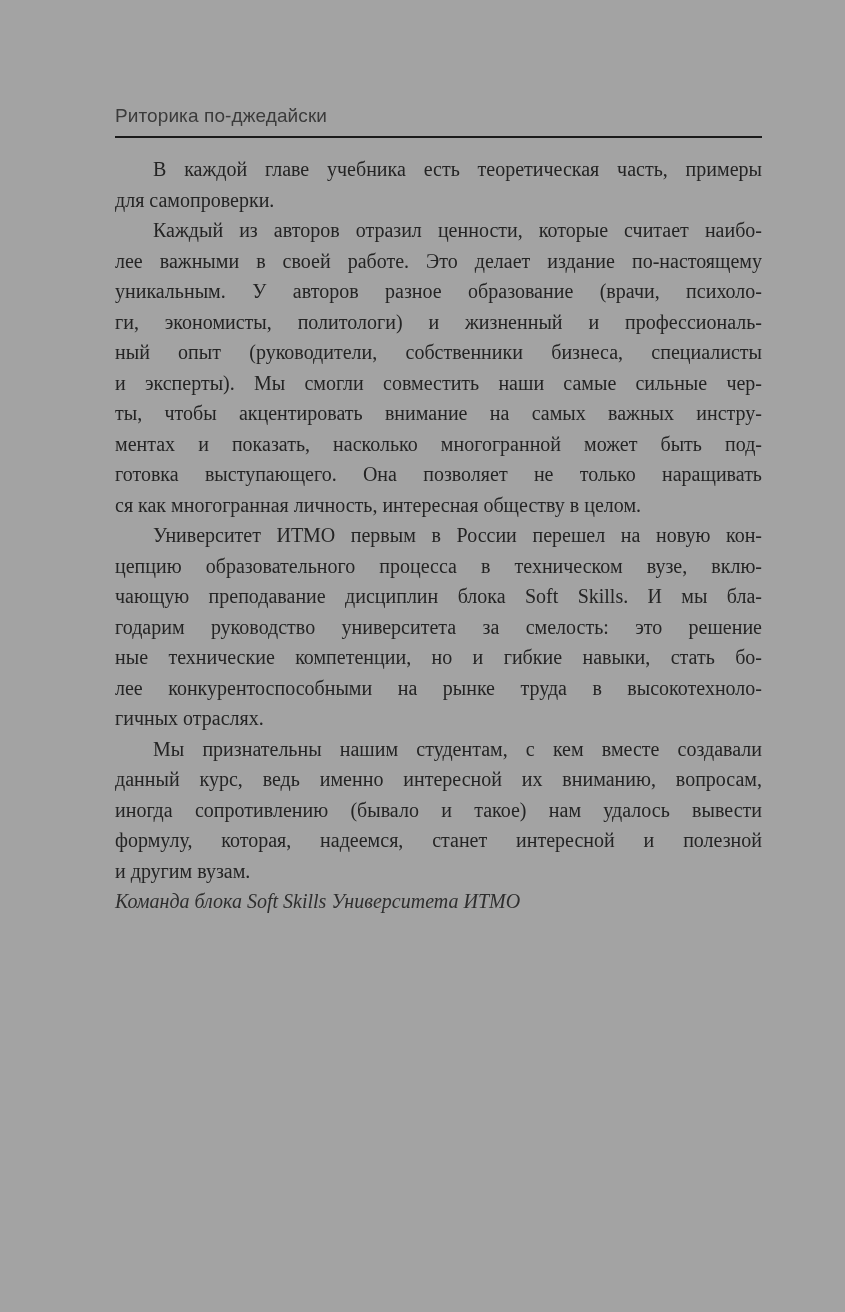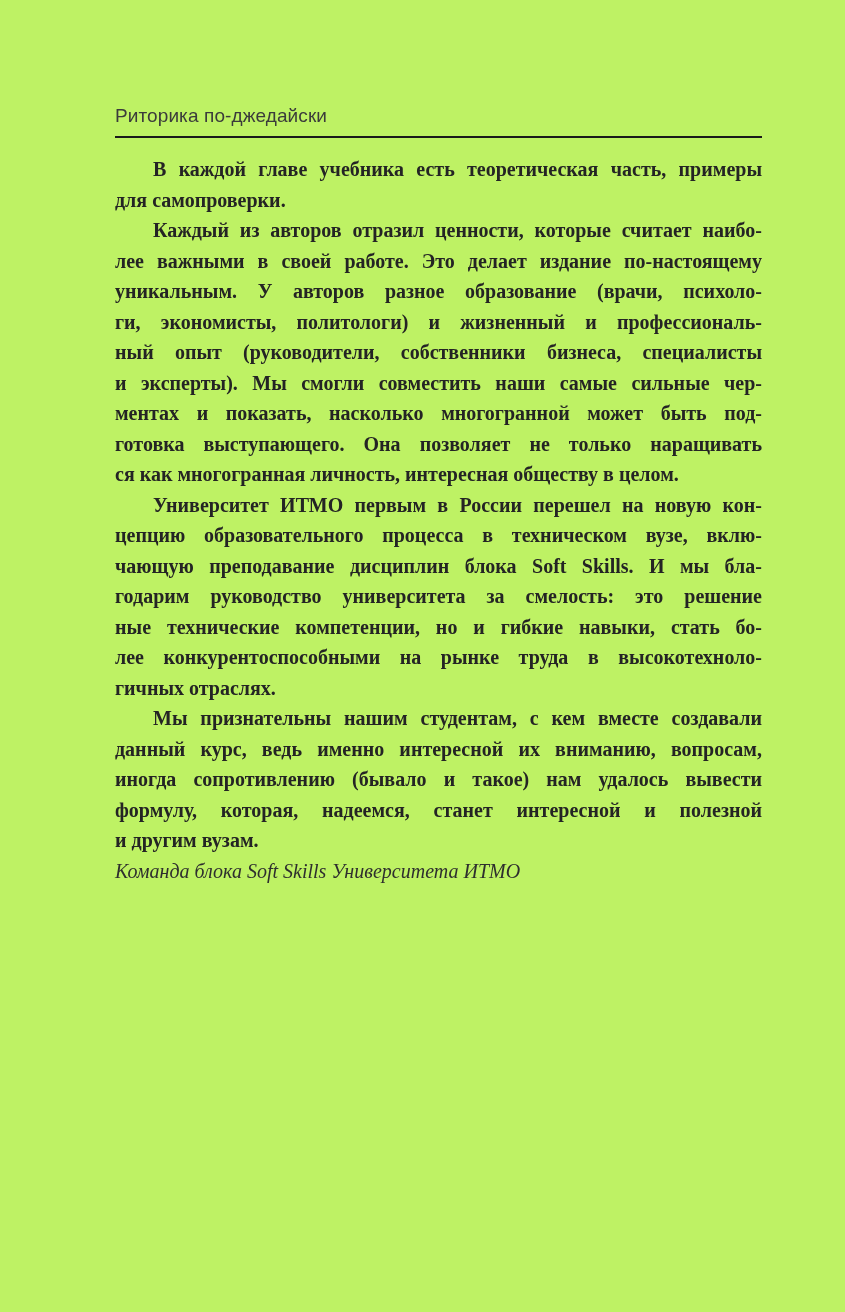--- a/index.html
+++ b/index.html
@@ -4,21 +4,21 @@
 <style>
   html, body {
     margin: 0;
     padding: 0;
     background: #ffffff;
   }
   .page {
     position: relative;
     width: 845px;
     height: 1312px;
-    background: #bef264;
+    background: #a3a3a3;
     overflow: hidden;
   }
   .running-header {
     position: absolute;
     left: 115px;
     top: 104px;
     width: 647px;
     font-family: "Liberation Sans", "DejaVu Sans", sans-serif;
     font-size: 19px;
     line-height: 24px;
@@ -40,21 +40,20 @@
     width: 647px;
     font-family: "Liberation Serif", "DejaVu Serif", serif;
     font-size: 20px;
     line-height: 30.5px;
     color: #242424;
   }
   .para { margin: 0; padding: 0; }
   .line {
     text-align: justify;
     text-align-last: justify;
-    font-weight: bold;
   }
   .line.first { text-indent: 38px; }
   .line.last  { text-align-last: left; }
   .attribution {
     font-style: italic;
     color: #2e2e2e;
   }
 </style>
 </head>
 <body>
@@ -71,20 +70,21 @@
         <div class="line first">В каждой главе учебника есть теоретическая часть, примеры</div>
         <div class="line last">для самопроверки.</div>
       </div>
       <div class="para">
         <div class="line first">Каждый из авторов отразил ценности, которые считает наибо-</div>
         <div class="line">лее важными в своей работе. Это делает издание по-настоящему</div>
         <div class="line">уникальным. У авторов разное образование (врачи, психоло-</div>
         <div class="line">ги, экономисты, политологи) и жизненный и профессиональ-</div>
         <div class="line">ный опыт (руководители, собственники бизнеса, специалисты</div>
         <div class="line">и эксперты). Мы смогли совместить наши самые сильные чер-</div>
+        <div class="line">ты, чтобы акцентировать внимание на самых важных инстру-</div>
         <div class="line">ментах и показать, насколько многогранной может быть под-</div>
         <div class="line">готовка выступающего. Она позволяет не только наращивать</div>
         <div class="line last">ся как многогранная личность, интересная обществу в целом.</div>
       </div>
       <div class="para">
         <div class="line first">Университет ИТМО первым в России перешел на новую кон-</div>
         <div class="line">цепцию образовательного процесса в техническом вузе, вклю-</div>
         <div class="line">чающую преподавание дисциплин блока Soft Skills. И мы бла-</div>
         <div class="line">годарим руководство университета за смелость: это решение</div>
         <div class="line">ные технические компетенции, но и гибкие навыки, стать бо-</div>

